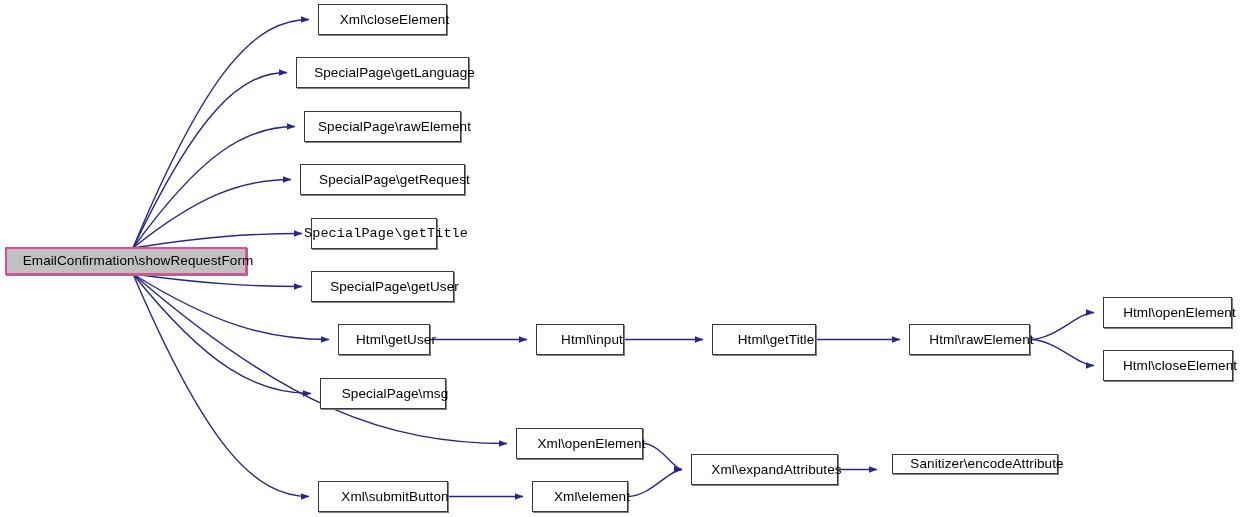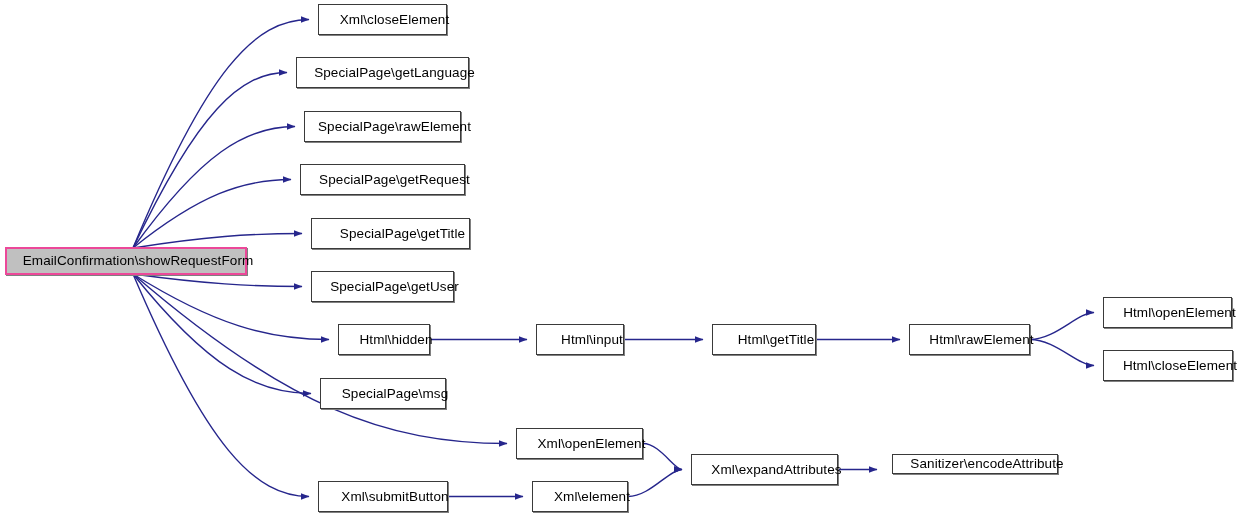--- a/index.html
+++ b/index.html
@@ -91,28 +91,28 @@
       </div>
       <div class="node" style="left: 296px; top: 57px; width: 173px; height: 31px;">
         <span class="node-label">SpecialPage\getLanguage</span>
       </div>
       <div class="node" style="left: 304px; top: 111px; width: 157px; height: 31px;">
         <span class="node-label">SpecialPage\rawElement</span>
       </div>
       <div class="node" style="left: 300px; top: 164px; width: 165px; height: 31px;">
         <span class="node-label">SpecialPage\getRequest</span>
       </div>
-      <div class="node" style="left: 311px; top: 218px; width: 159px; height: 31px;">
+      <div class="node" style="left: 311px; top: 218px; width: 126px; height: 31px; font-family: Liberation Mono, monospace;">
         <span class="node-label">SpecialPage\getTitle</span>
       </div>
       <div class="node" style="left: 311px; top: 271px; width: 143px; height: 31px;">
         <span class="node-label">SpecialPage\getUser</span>
       </div>
       <div class="node" style="left: 338px; top: 324px; width: 92px; height: 31px;">
-        <span class="node-label">Html\hidden</span>
+        <span class="node-label">Html\getUser</span>
       </div>
       <div class="node" style="left: 320px; top: 378px; width: 126px; height: 31px;">
         <span class="node-label">SpecialPage\msg</span>
       </div>
       <div class="node" style="left: 516px; top: 428px; width: 127px; height: 31px;">
         <span class="node-label">Xml\openElement</span>
       </div>
       <div class="node" style="left: 318px; top: 481px; width: 130px; height: 31px;">
         <span class="node-label">Xml\submitButton</span>
       </div>

